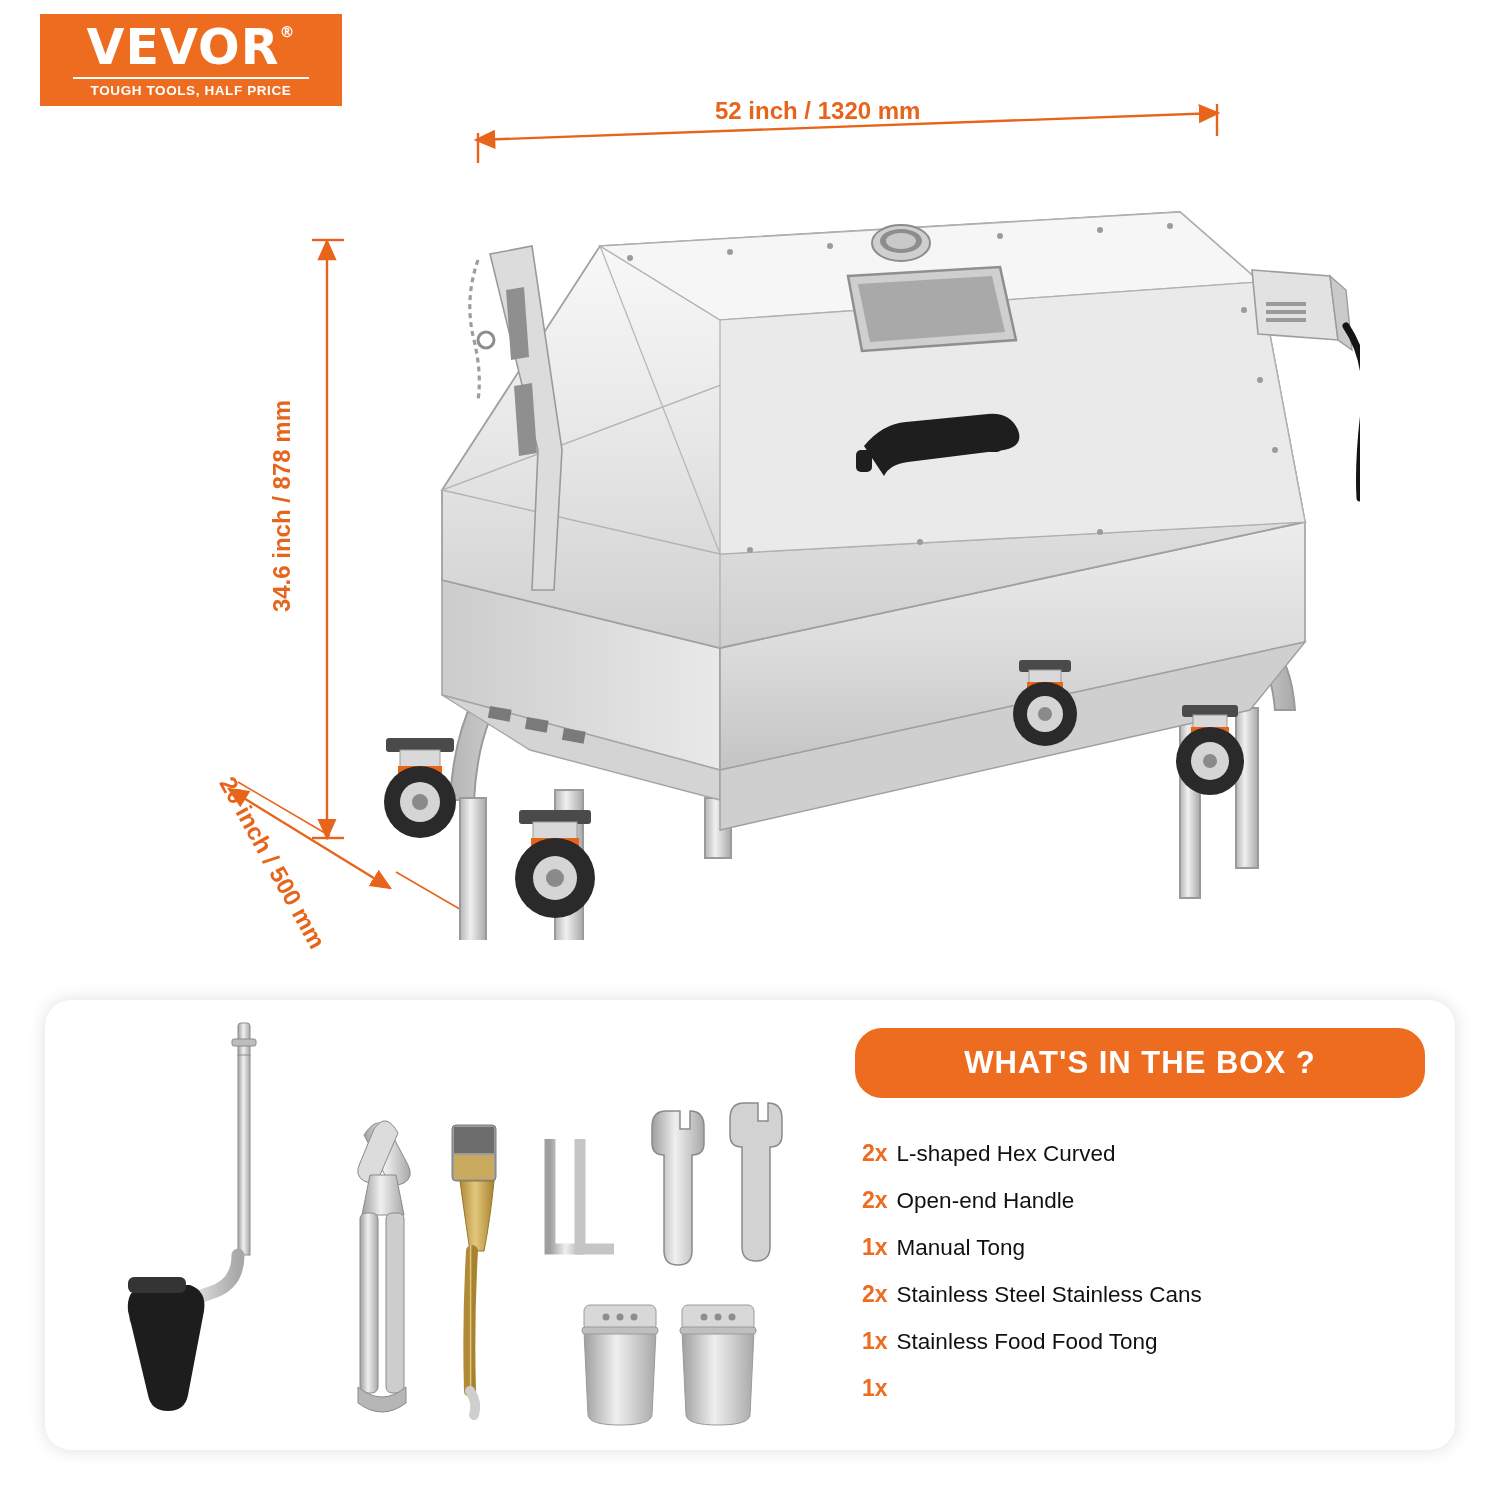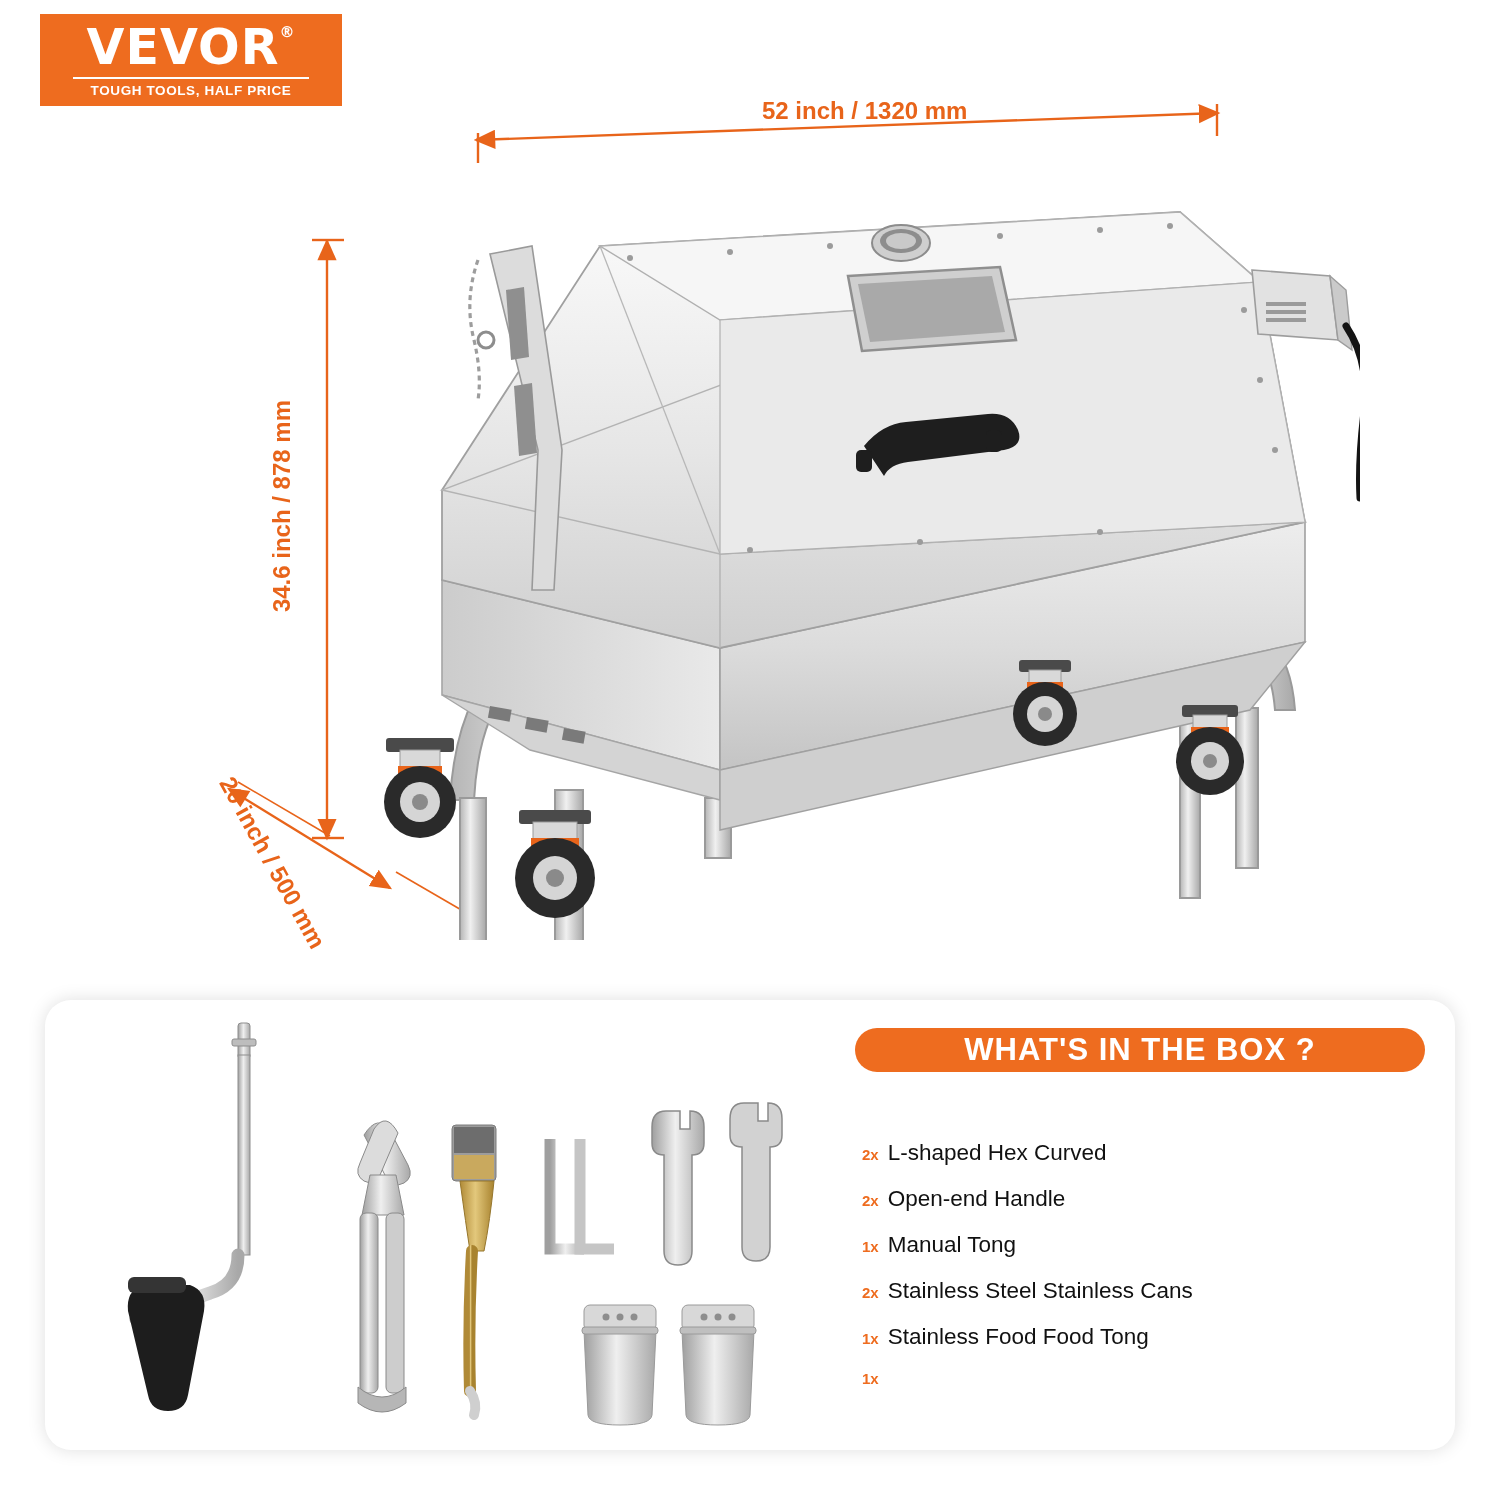--- a/index.html
+++ b/index.html
@@ -60,21 +60,21 @@
   }
 
   
   .dim-label {
     position: absolute;
     color: #E8641A;
     font-weight: bold;
     font-size: 24px;
     white-space: nowrap;
   }
-  #dim-width-label { left: 762px; top: 97px; }
+  #dim-width-label { left: 715px; top: 97px; }
   #dim-height-label {
     left: 268px; top: 400px;
     transform-origin: left top;
     transform: rotate(-90deg) translate(-100%, 0);
   }
   #dim-depth-label {
     left: 238px; top: 772px;
     transform-origin: left top;
     transform: rotate(61deg);
   }
@@ -105,21 +105,21 @@
     height: 450px;
     background: #ffffff;
     border-radius: 26px;
     box-shadow: 0 0 18px rgba(0,0,0,0.13);
   }
   .box-title {
     position: absolute;
     left: 855px;
     top: 1028px;
     width: 570px;
-    height: 44px;
+    height: 70px;
     background: #EE6C1F;
     border-radius: 27px;
     color: #ffffff;
     font-size: 31px;
     font-weight: bold;
     letter-spacing: 1px;
     display: flex;
     align-items: center;
     justify-content: center;
   }
@@ -134,21 +134,21 @@
     align-items: baseline;
     margin-bottom: 20px;
     font-size: 22.5px;
     color: #111111;
     white-space: nowrap;
   }
   .box-qty {
     color: #EE6C1F;
     font-weight: bold;
     margin-right: 9px;
-    font-size: 15px;
+    font-size: 23px;
   }
   #tools-illustration {
     position: absolute;
     left: 80px;
     top: 1015px;
     width: 740px;
     height: 420px;
   }
 </style>
 </head>

